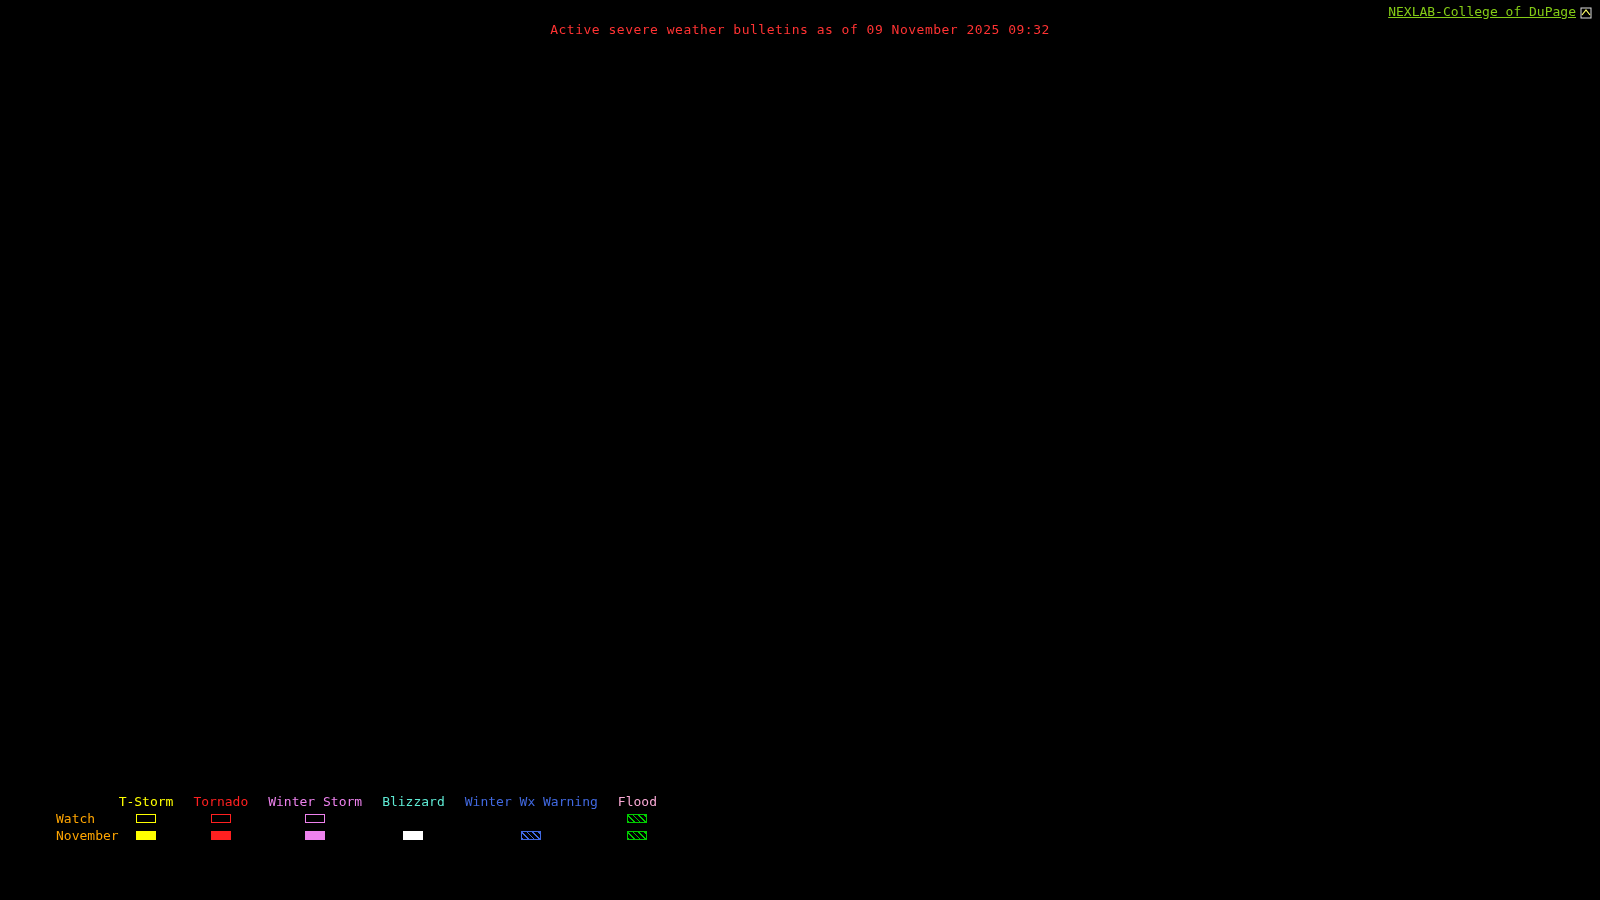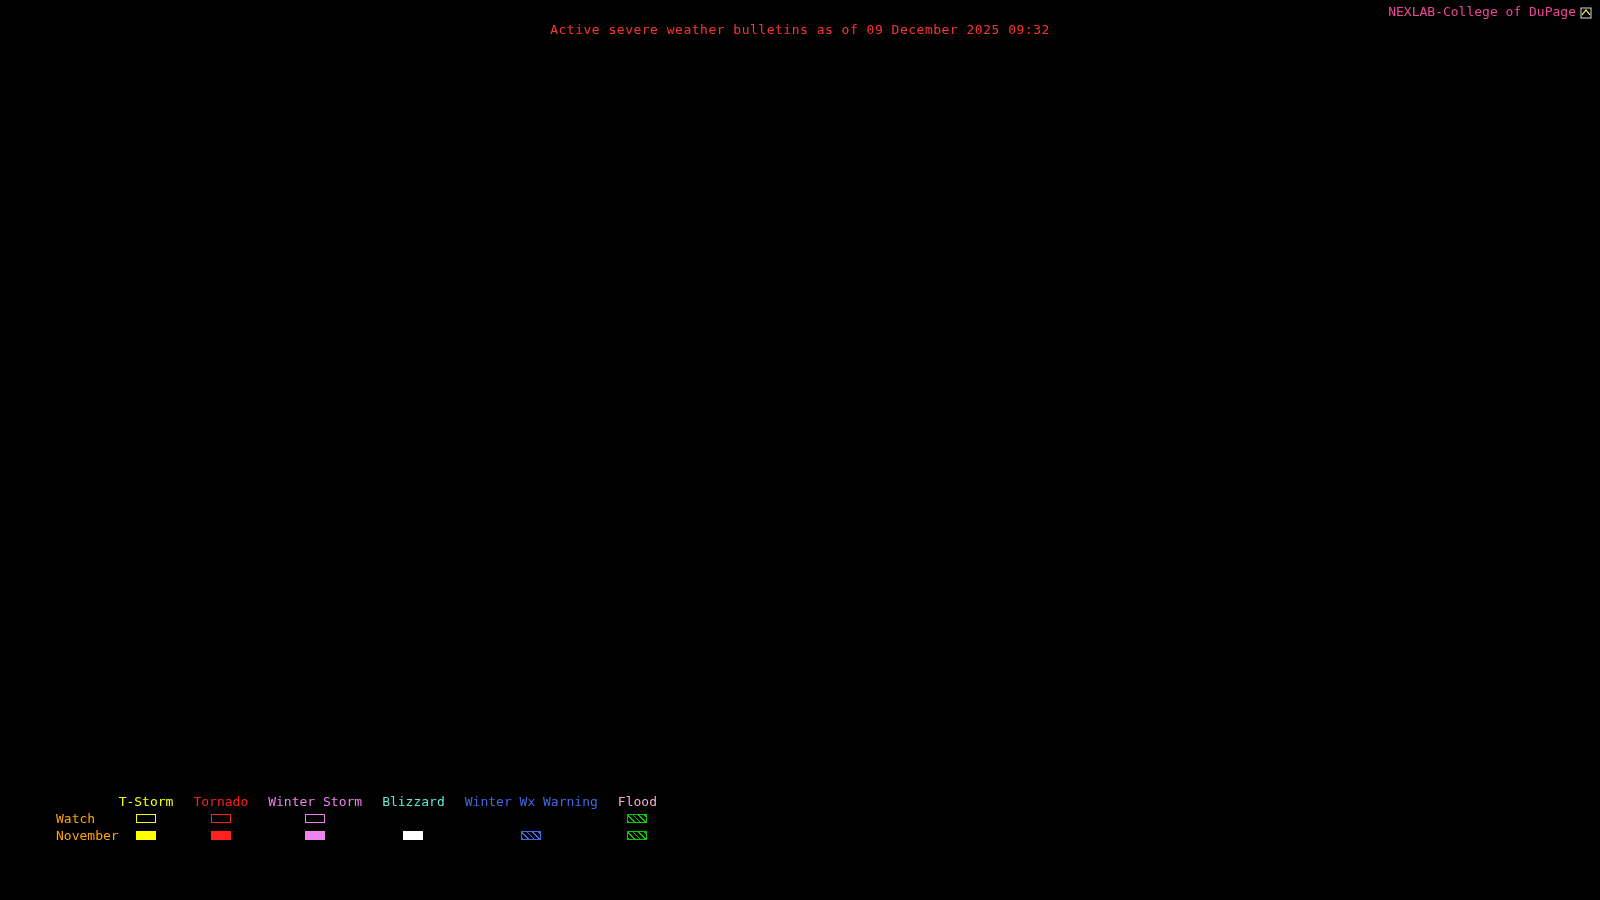--- a/index.html
+++ b/index.html
@@ -88,23 +88,23 @@
   }
   .swatch.none {
     visibility: hidden;
   }
 </style>
 </head>
 <body>
 
 <div class="stage">
 
-  <div class="banner-title" style="color: rgb(255, 51, 51);">Active severe weather bulletins as of 09 December 2025 09:32</div>
+  <div class="banner-title" style="color: rgb(255, 51, 51);">Active severe weather bulletins as of 09 November 2025 09:32</div>
 
-  <div class="brand" style="color: #ec4899;">NEXLAB-College of DuPage</div>
+  <div class="brand" style="color: #84cc16; text-decoration: underline;">NEXLAB-College of DuPage</div>
 
   <span class="logo">
     <svg width="12" height="12" viewBox="0 0 12 12">
       <rect x="1" y="1" width="10" height="10" fill="none" stroke="#dddddd" stroke-width="1"></rect>
       <path d="M2 8 L6 3 L10 8" fill="none" stroke="#ffff66" stroke-width="1.2"></path>
     </svg>
   </span>
 
   <div class="legend">
     <div class="rowlabels" style="color: rgb(255, 165, 0);">

